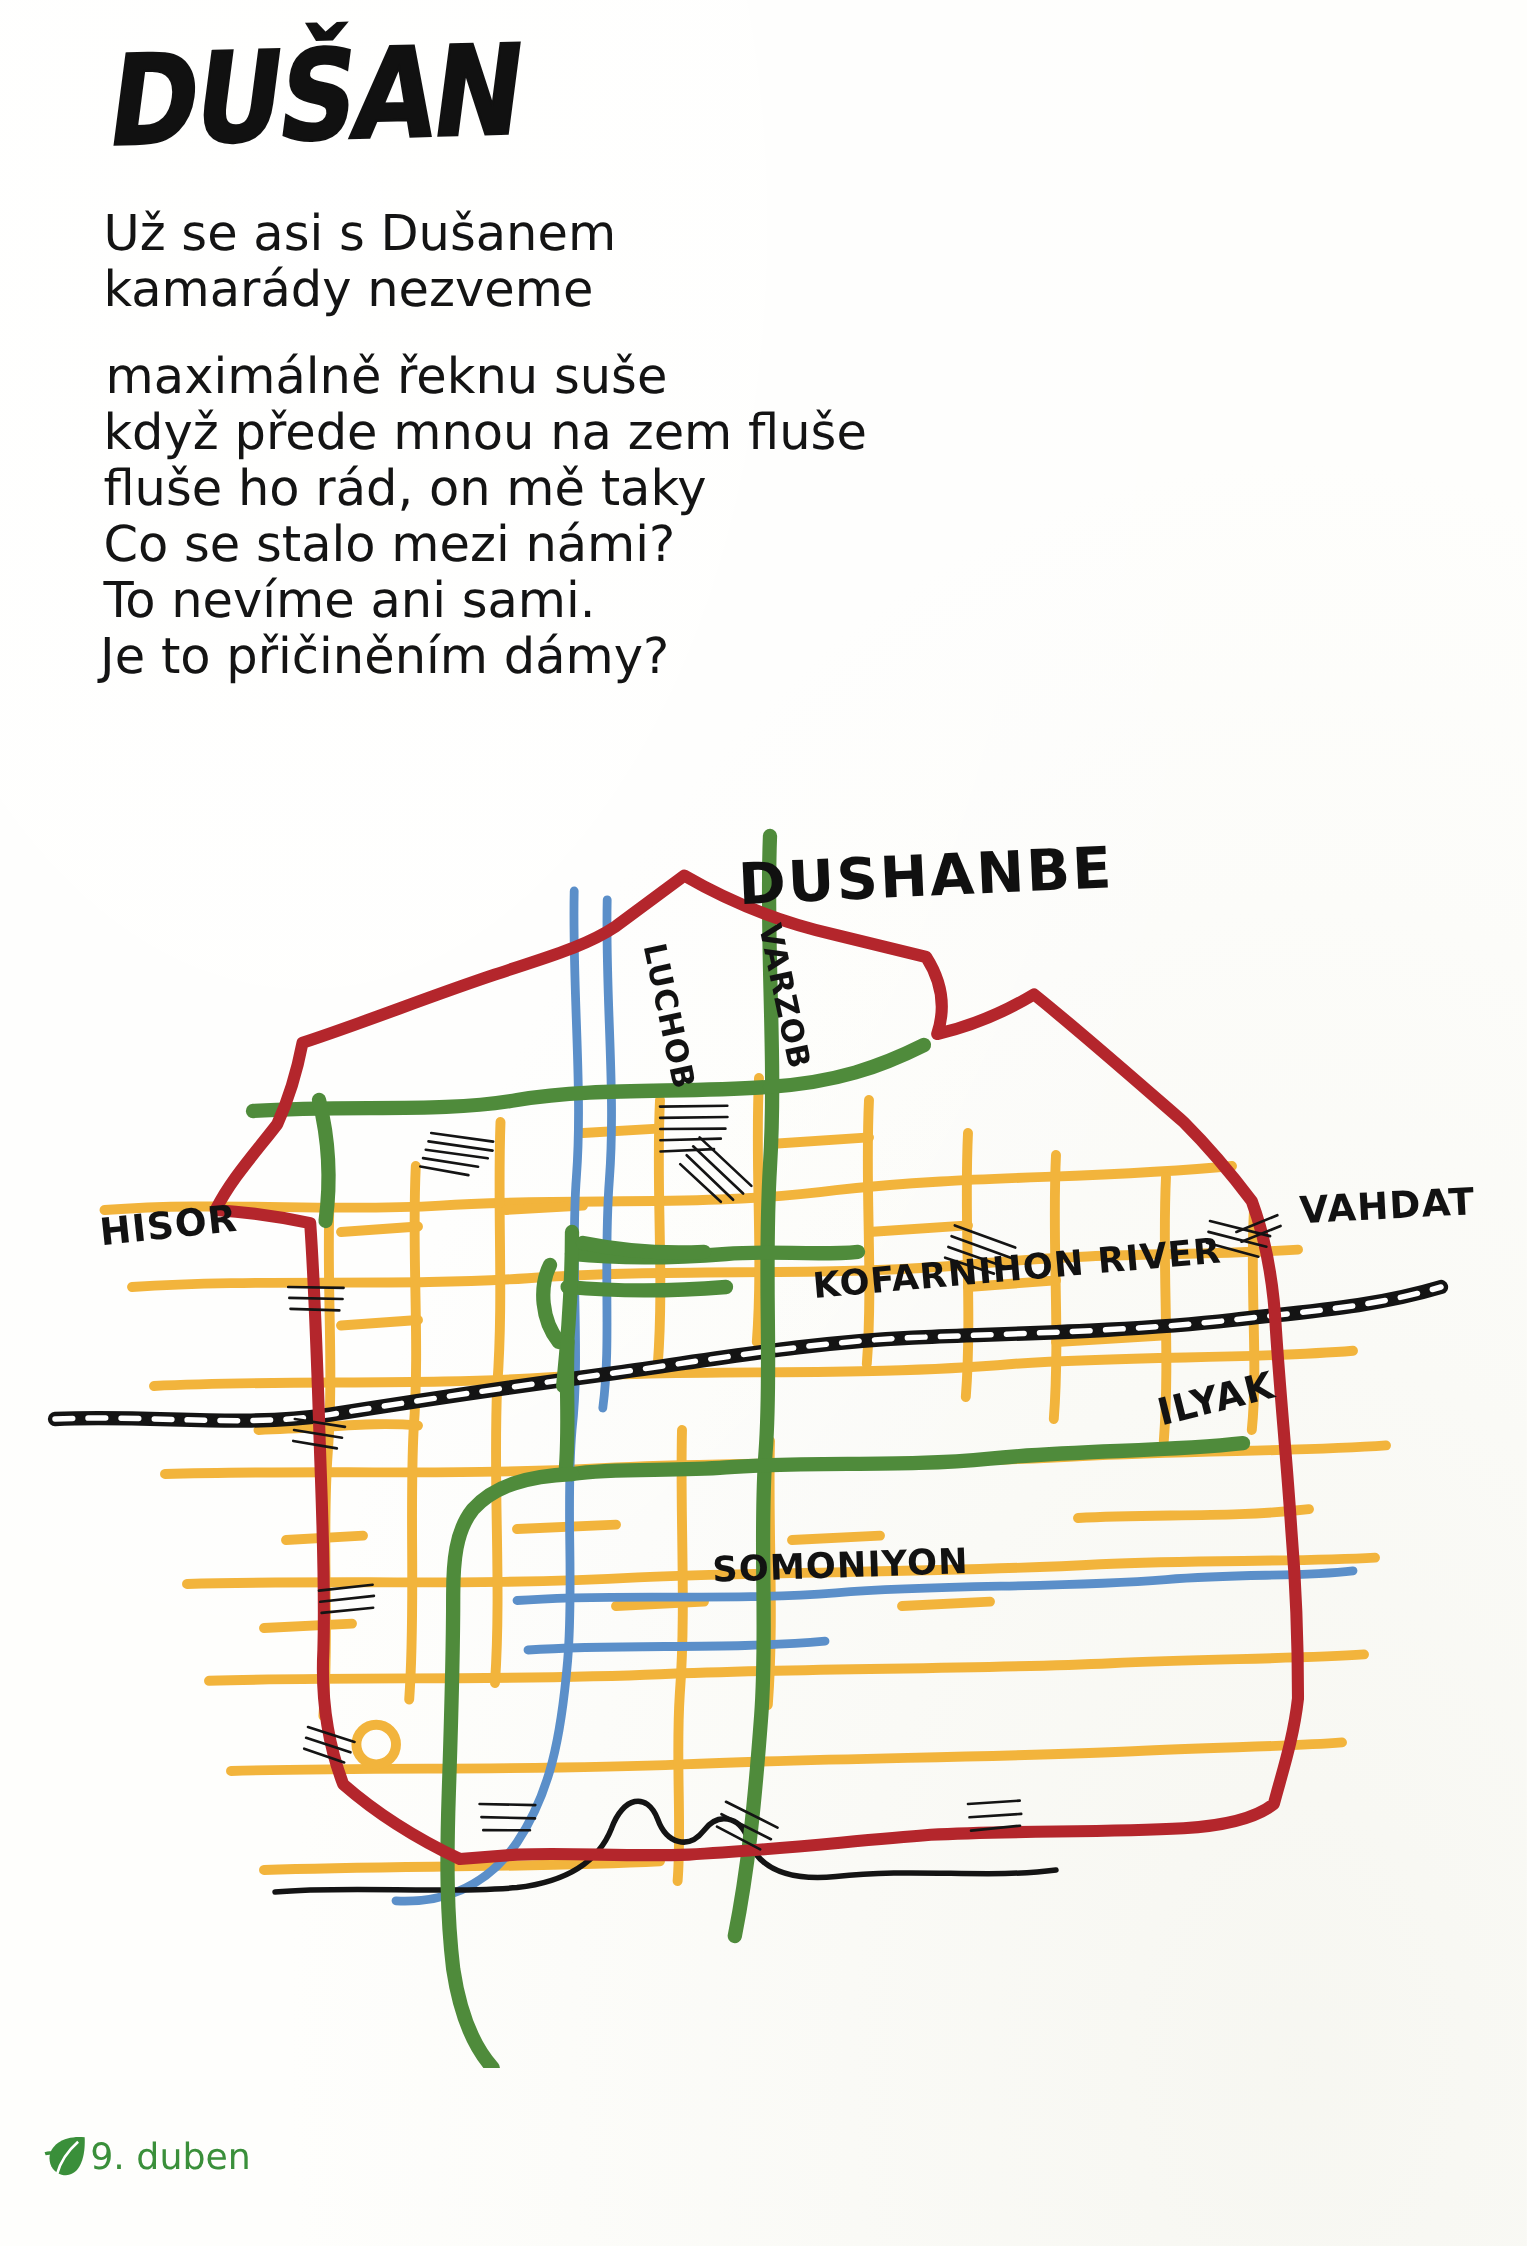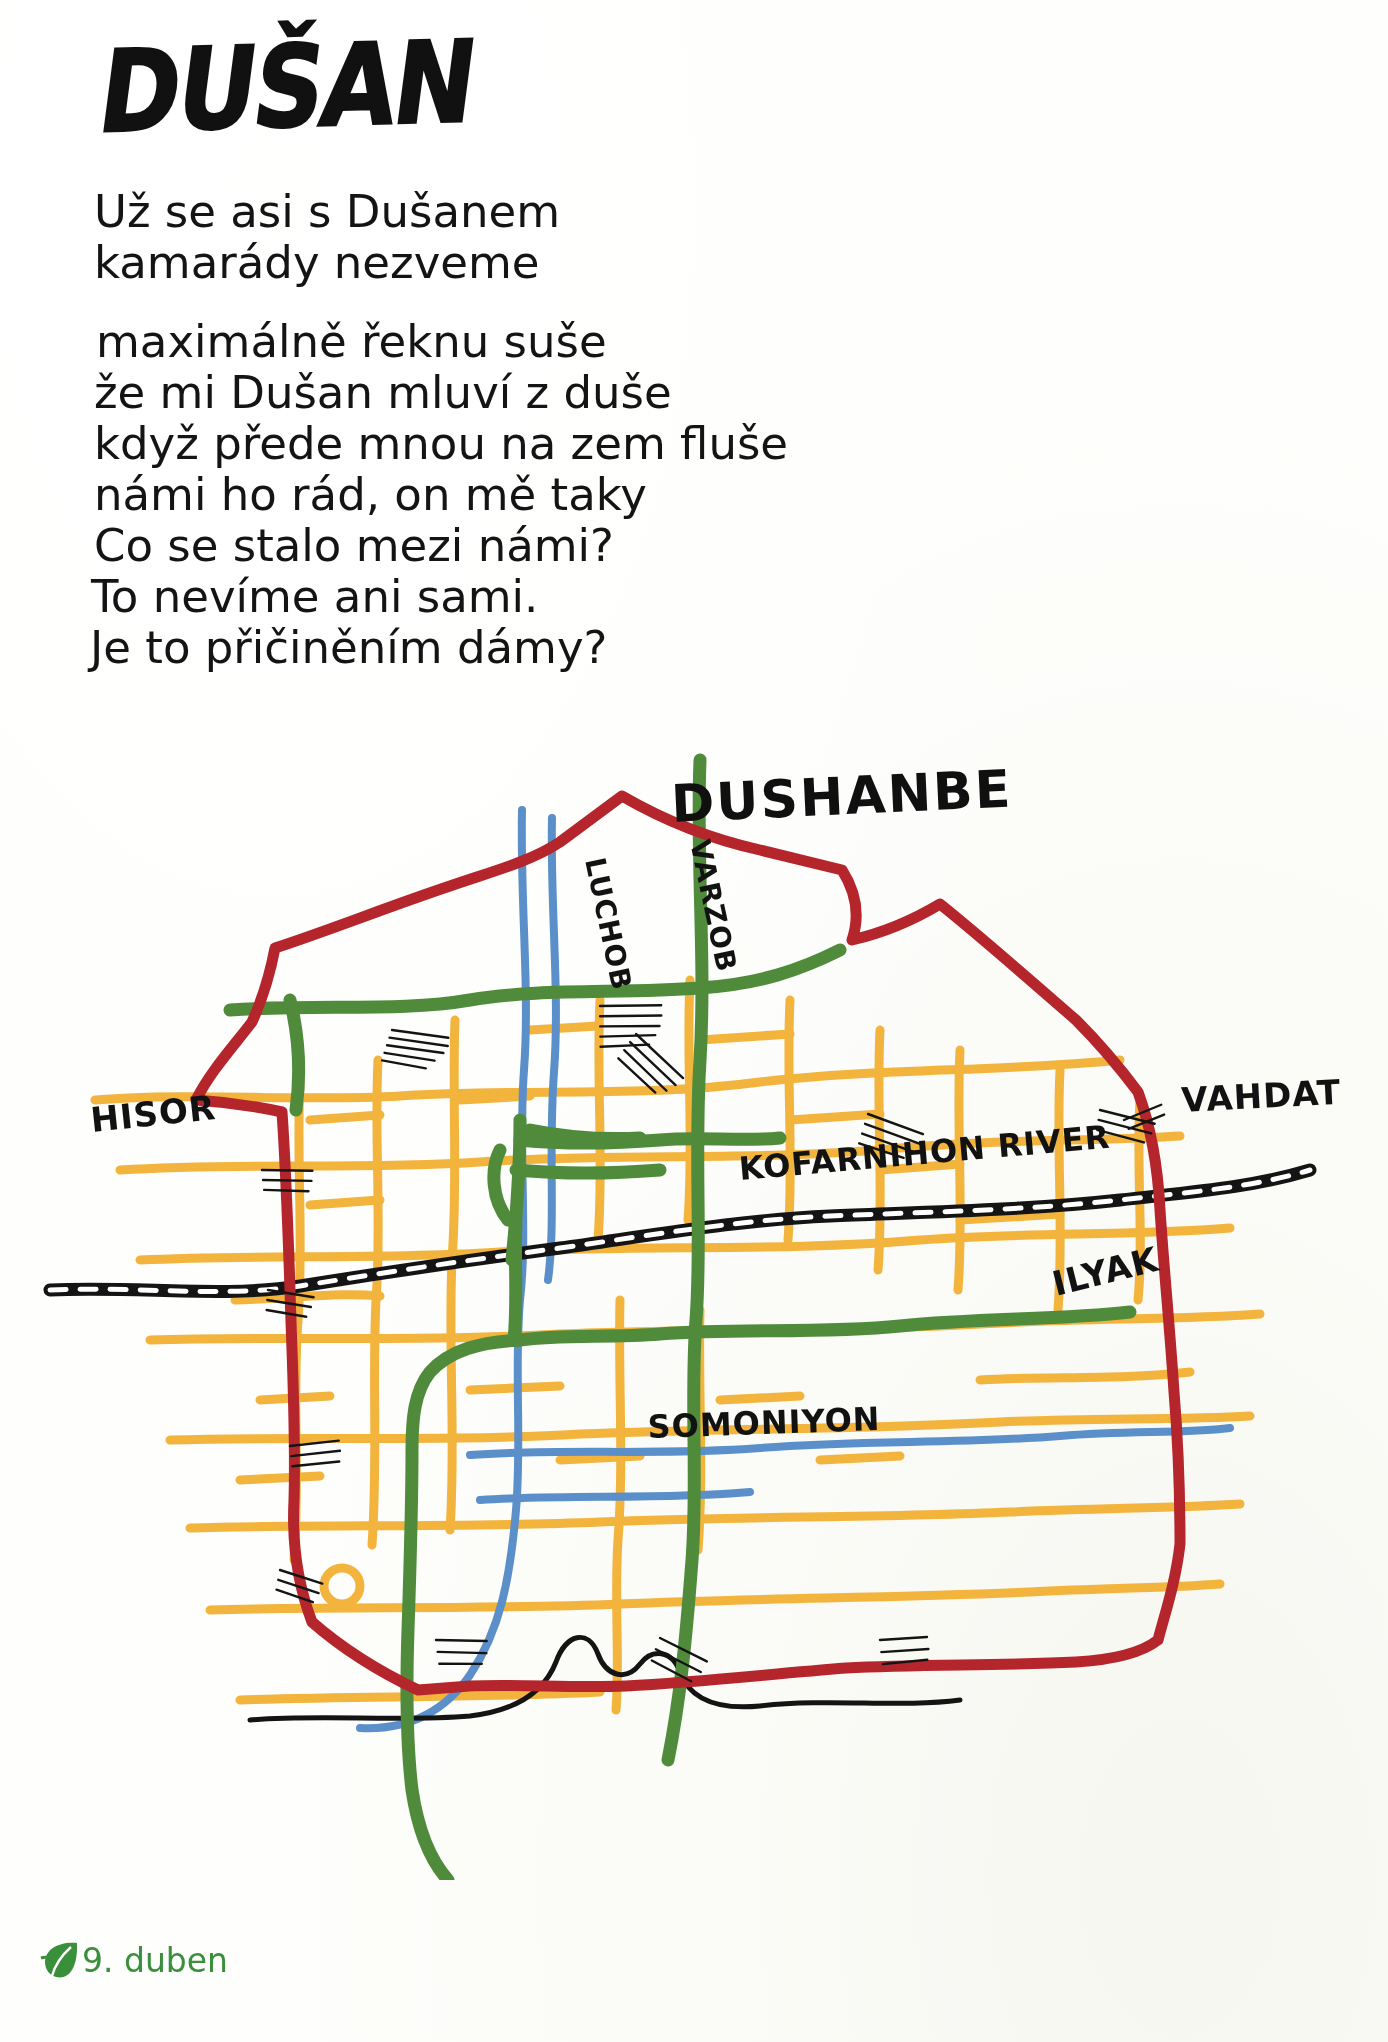--- a/index.html
+++ b/index.html
@@ -115,23 +115,22 @@
 
 <div class="page">
   <div class="paper-tex"></div>
 
   <div class="title">DUŠAN</div>
 
   <div class="poem">
     <div class="line">Už se asi s Dušanem</div>
     <div class="line">kamarády nezveme</div>
     <div class="line">maximálně řeknu suše</div>
-    <div class="line">že mi Dušan mluví z duše</div>
     <div class="line">když přede mnou na zem fluše</div>
-    <div class="line">námi ho rád, on mě taky</div>
+    <div class="line">fluše ho rád, on mě taky</div>
     <div class="line">Co se stalo mezi námi?</div>
     <div class="line">To nevíme ani sami.</div>
     <div class="line">Je to přičiněním dámy?</div>
   </div>
 
   <div class="map-wrap">
     <svg class="map-svg" width="1388" height="1180" viewBox="0 0 1388 1180" xmlns="http://www.w3.org/2000/svg">
 
       <g stroke="#f2b43c" stroke-width="9" fill="none" stroke-linecap="round">
 

